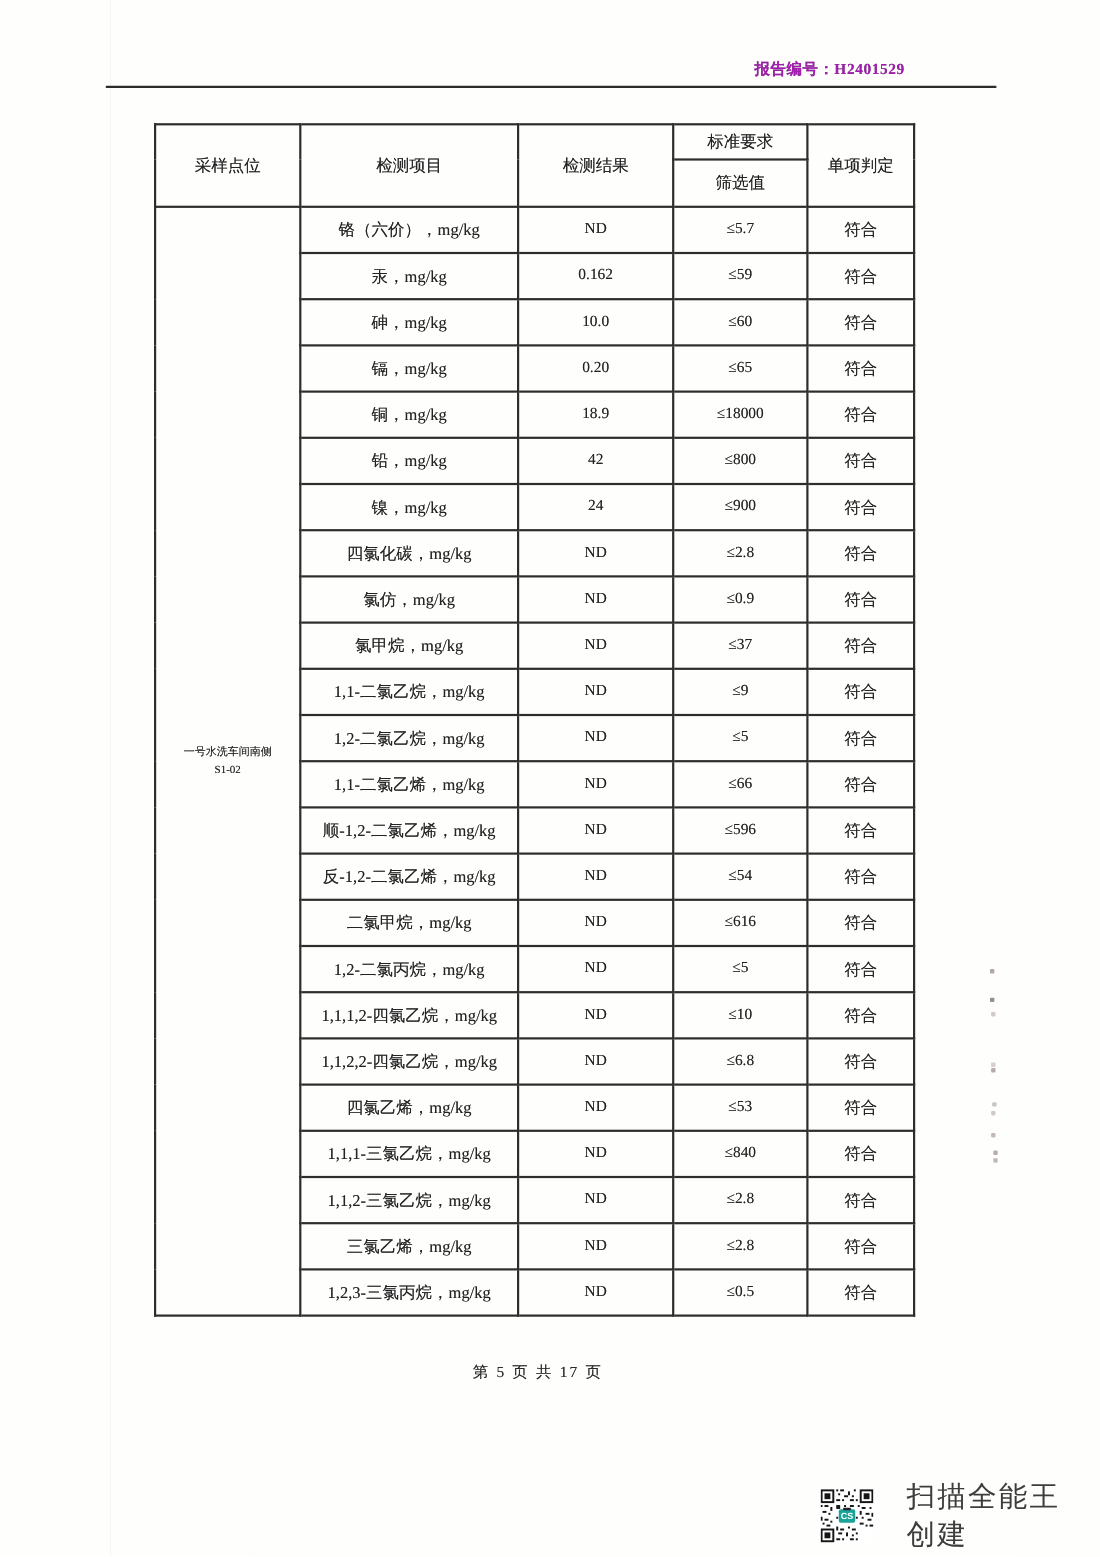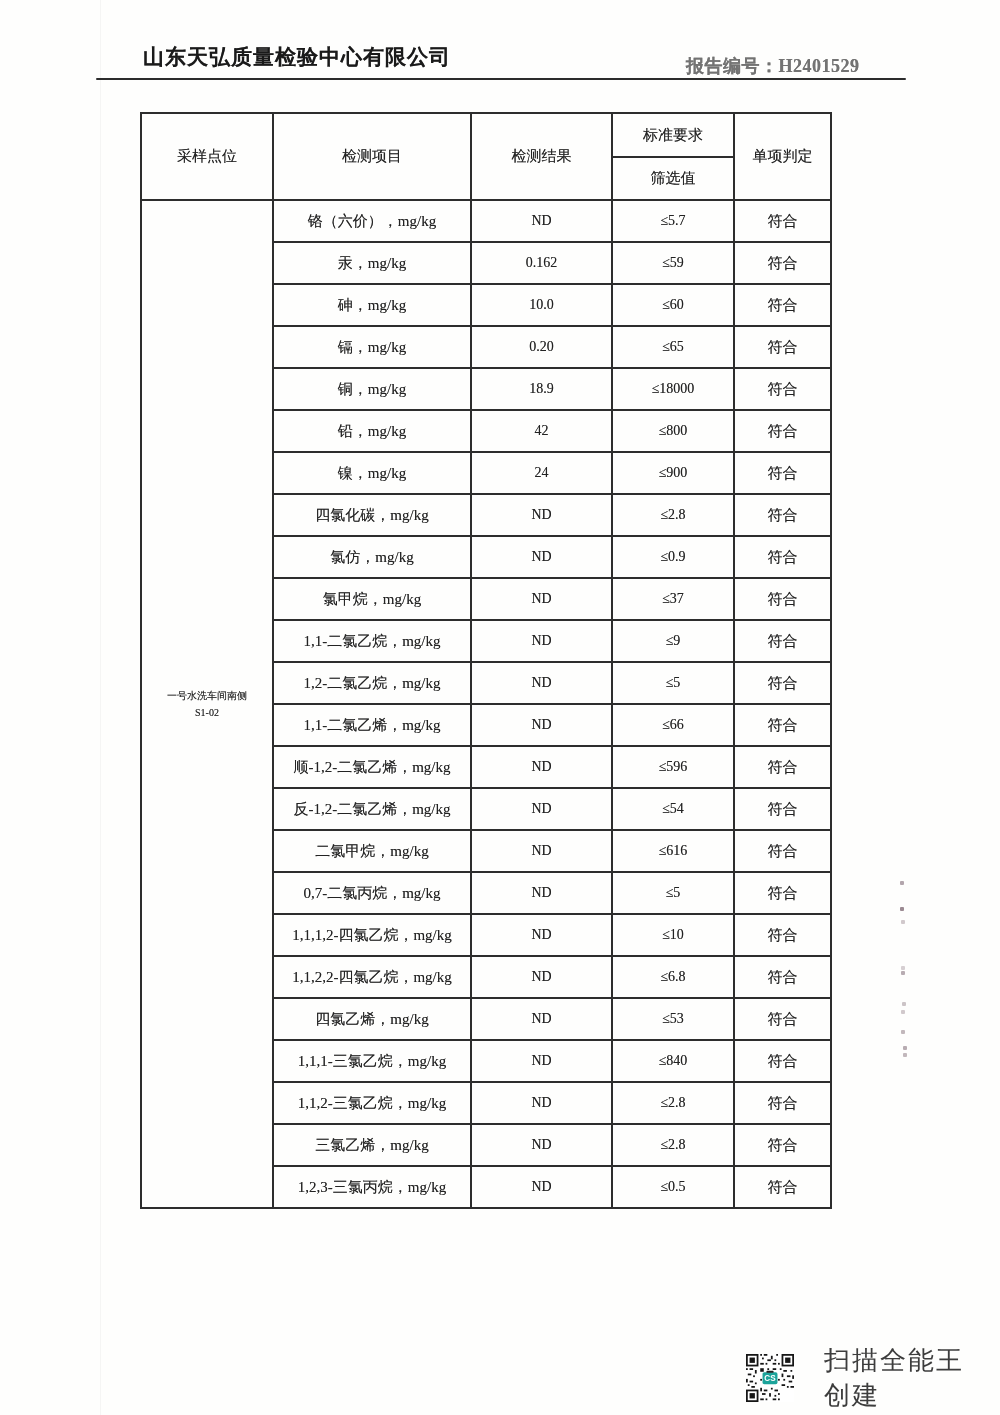--- a/index.html
+++ b/index.html
@@ -20,40 +20,40 @@
     background:rgba(0,0,0,0.035);
   }
   .company {
     position:absolute; left:143px; top:43px;
     font-family:"Liberation Sans", sans-serif;
     font-weight:700; font-size:21px; letter-spacing:1px; color:#1a1a1a;
     text-shadow:0 0 0.5px rgba(0,0,0,0.55);
   }
   .report-no {
     position:absolute; left:686px; top:54px;
-    font-weight:700; font-size:18px; color:#737373; letter-spacing:0.5px;
+    font-weight:700; font-size:14px; color:#a21caf; letter-spacing:0.5px;
     text-shadow:0 0 0.4px rgba(0,0,0,0.5);
   }
   .header-rule {
     position:absolute; left:96px; top:78px; width:810px; height:2px;
     background:#2c2c2c; border-radius:1px;
   }
   table.results {
     position:absolute; left:140px; top:112px; width:690px;
     border-collapse:collapse; table-layout:fixed;
   }
   table.results th, table.results td {
     border:2px solid #2d2d2d;
     text-align:center; vertical-align:middle;
     font-weight:400; color:#232323;
     padding:0 2px;
     text-shadow:0 0 0.4px rgba(0,0,0,0.45);
   }
   thead th { font-size:15px; }
-  thead tr.h1 th { height:44px; }
+  thead tr.h1 th { height:32px; }
   thead tr.h2 th { height:43px; }
   tbody td { height:42px; font-size:15px; }
   td.result-cell { font-size:14px;border-radius:16px; }
   td.limit-cell  { font-size:14px; }
   td.sample-cell { font-size:10px; line-height:1.7; }
   .page-footer {
     position:absolute; left:0; top:1239px; width:978px;
     text-align:center; font-size:14px; letter-spacing:2px; color:#2a2a2a;
     text-shadow:0 0 0.4px rgba(0,0,0,0.45);
   }
@@ -71,21 +71,20 @@
     background:rgba(72,42,58,0.55); border-radius:1px;
   }
 </style>
 </head>
 <body>
 
 <div class="page">
 
   <div class="scan-edge"></div>
 
-  <div class="company">山东天弘质量检验中心有限公司</div>
   <div class="report-no">报告编号：H2401529</div>
   <div class="header-rule"></div>
 
   <table class="results">
     <colgroup>
       <col style="width:132px">
       <col style="width:198px">
       <col style="width:141px">
       <col style="width:122px">
       <col style="width:97px">
@@ -197,21 +196,21 @@
       <td class="limit-cell">≤54</td>
       <td class="verdict-cell">符合</td>
     </tr>
         <tr>
       <td class="item-cell">二氯甲烷，mg/kg</td>
       <td class="result-cell">ND</td>
       <td class="limit-cell">≤616</td>
       <td class="verdict-cell">符合</td>
     </tr>
         <tr>
-      <td class="item-cell">0,7-二氯丙烷，mg/kg</td>
+      <td class="item-cell">1,2-二氯丙烷，mg/kg</td>
       <td class="result-cell">ND</td>
       <td class="limit-cell">≤5</td>
       <td class="verdict-cell">符合</td>
     </tr>
         <tr>
       <td class="item-cell">1,1,1,2-四氯乙烷，mg/kg</td>
       <td class="result-cell">ND</td>
       <td class="limit-cell">≤10</td>
       <td class="verdict-cell">符合</td>
     </tr>
@@ -247,20 +246,21 @@
     </tr>
         <tr>
       <td class="item-cell">1,2,3-三氯丙烷，mg/kg</td>
       <td class="result-cell">ND</td>
       <td class="limit-cell">≤0.5</td>
       <td class="verdict-cell">符合</td>
     </tr>
       </tbody>
   </table>
 
+  <div class="page-footer">第 5 页 共 17 页</div>
 
   <div class="watermark">
     <svg class="qr" viewBox="0 0 27 27" xmlns="http://www.w3.org/2000/svg">
       <rect x="0" y="0" width="27" height="27" fill="#ffffff"></rect>
       <g fill="#161616">
         <rect x="0" y="0" width="7" height="7"></rect>
           <rect x="20" y="0" width="7" height="7"></rect>
           <rect x="0" y="20" width="7" height="7"></rect>
       </g>
       <g fill="#ffffff">

